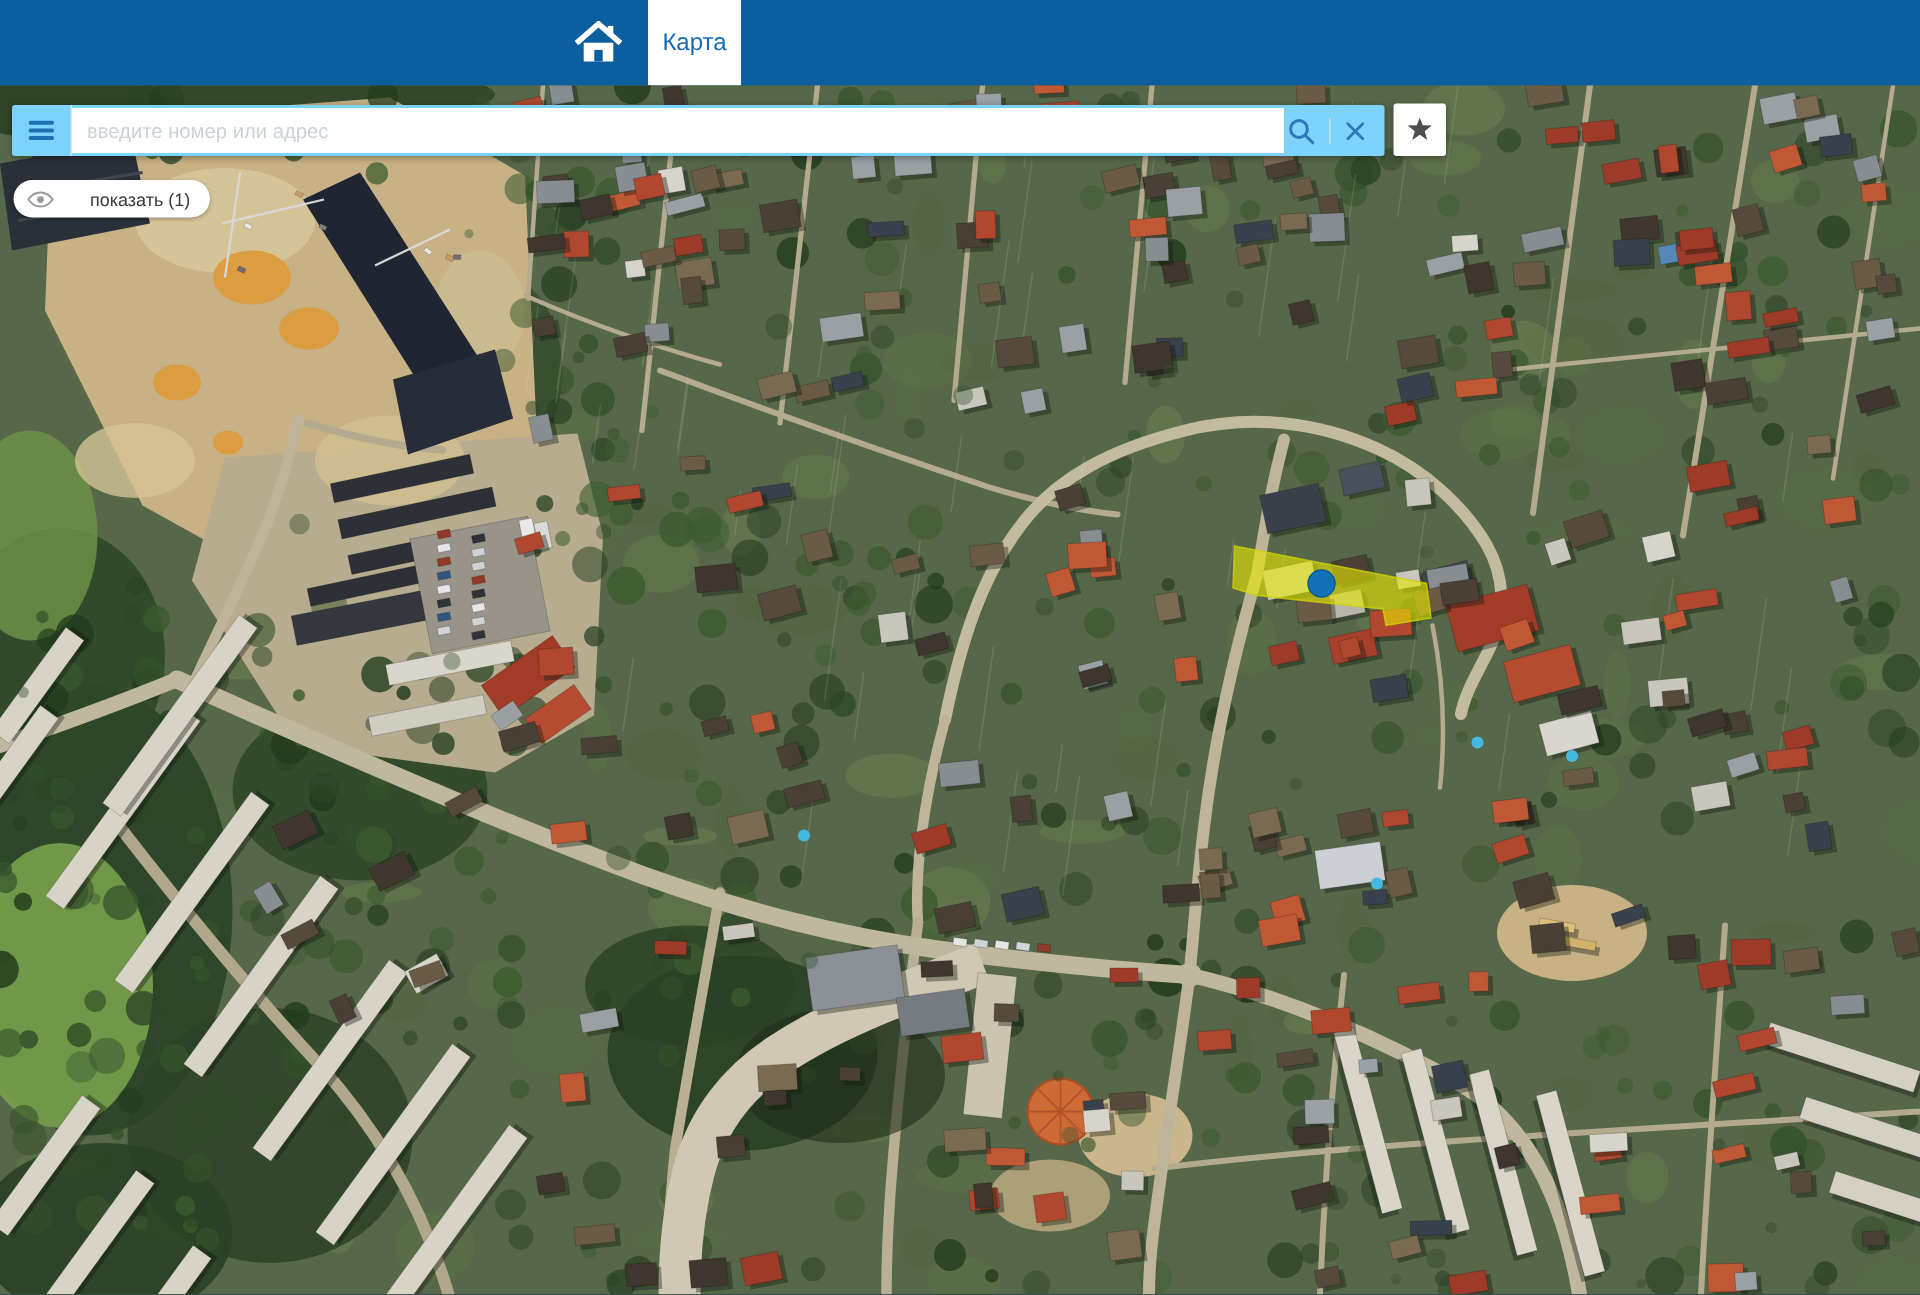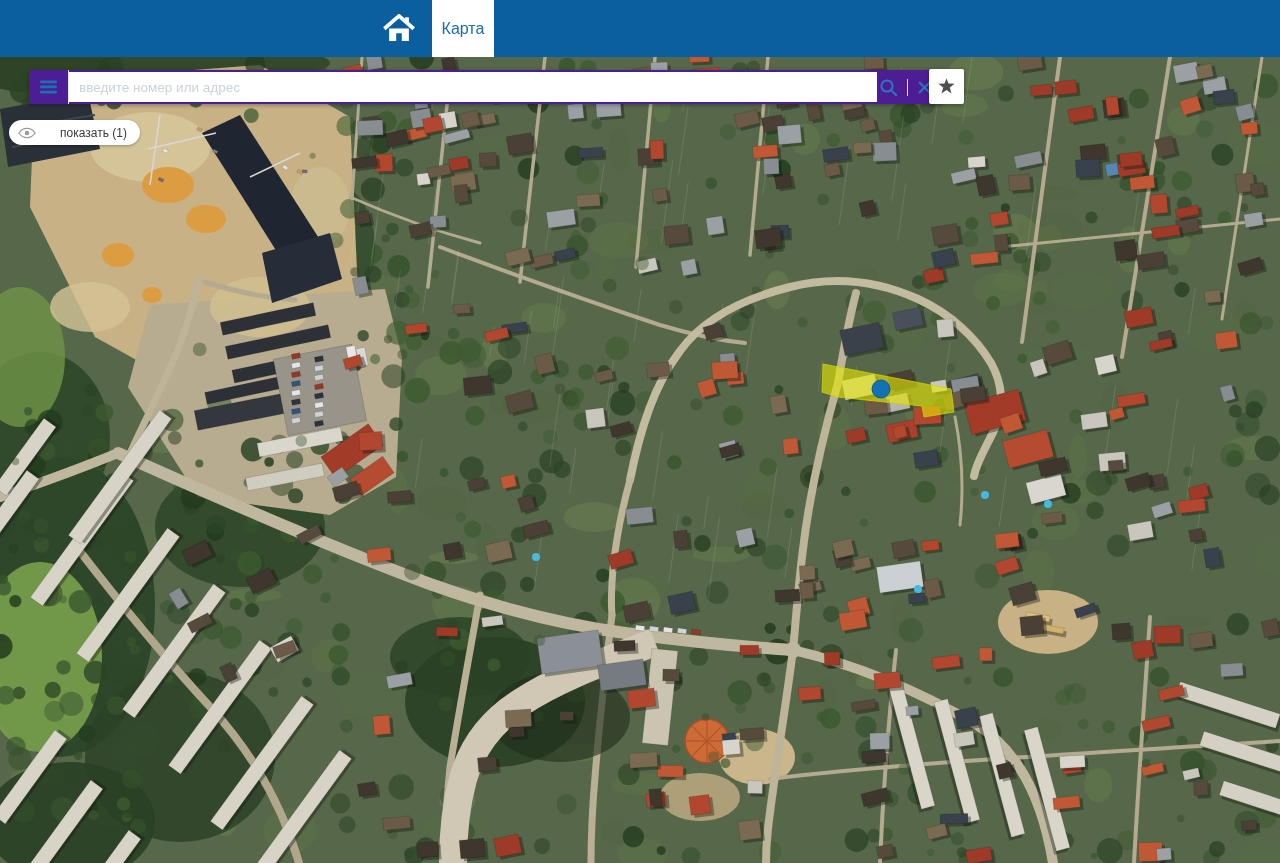--- a/index.html
+++ b/index.html
@@ -10,22 +10,22 @@
   .hdr{position:absolute;left:0;top:0;width:1280px;height:57px;background:#0c5f9f;}
   .home-btn{position:absolute;left:374px;top:0;width:50px;height:57px;display:flex;align-items:center;justify-content:center;cursor:pointer;}
   .tab{position:absolute;left:432px;top:0;width:62px;height:57px;background:#ffffff;display:flex;align-items:center;justify-content:center;cursor:pointer;}
   .tab span{font-size:16px;color:#1a6cb2;}
 
   
   .map-area{position:absolute;left:0;top:57px;width:1280px;height:806px;background:#57684a;}
   .map-area svg.scene{position:absolute;left:0;top:0;}
 
   
-  .search-bar{position:absolute;left:8px;top:13px;width:915px;height:34px;background:#4c1d95;border-radius:2px;
-    box-shadow:0 1px 4px rgba(0,0,0,.35);display:flex;align-items:center;z-index:5;margin-left:21px;}
+  .search-bar{position:absolute;left:8px;top:13px;width:915px;height:34px;background:#7dd3fc;border-radius:2px;
+    box-shadow:0 1px 4px rgba(0,0,0,.35);display:flex;align-items:center;z-index:5;}
   .menu-btn{width:39px;height:34px;display:flex;align-items:center;justify-content:center;border-right:1px solid #e3e3e3;cursor:pointer;flex:none;}
   .search-input{flex:1;height:30px;border:none;outline:none;font-size:13.5px;color:#444;padding:0 10px;font-family:"Liberation Sans",sans-serif;}
   .search-input::placeholder{color:#ccd2d8;opacity:1;}
   .sb-actions{display:flex;align-items:center;padding-right:10px;flex:none;}
   .sb-actions .vdiv{width:1px;height:17px;background:#dcdcdc;margin:0 7px;}
   .icon-btn{display:flex;align-items:center;justify-content:center;cursor:pointer;background:none;border:none;padding:2px;}
 
   .star-btn{position:absolute;left:929px;top:12px;width:35px;height:35px;background:#fff;border-radius:2px;
     box-shadow:0 1px 4px rgba(0,0,0,.35);display:flex;align-items:center;justify-content:center;cursor:pointer;z-index:5;}
 

